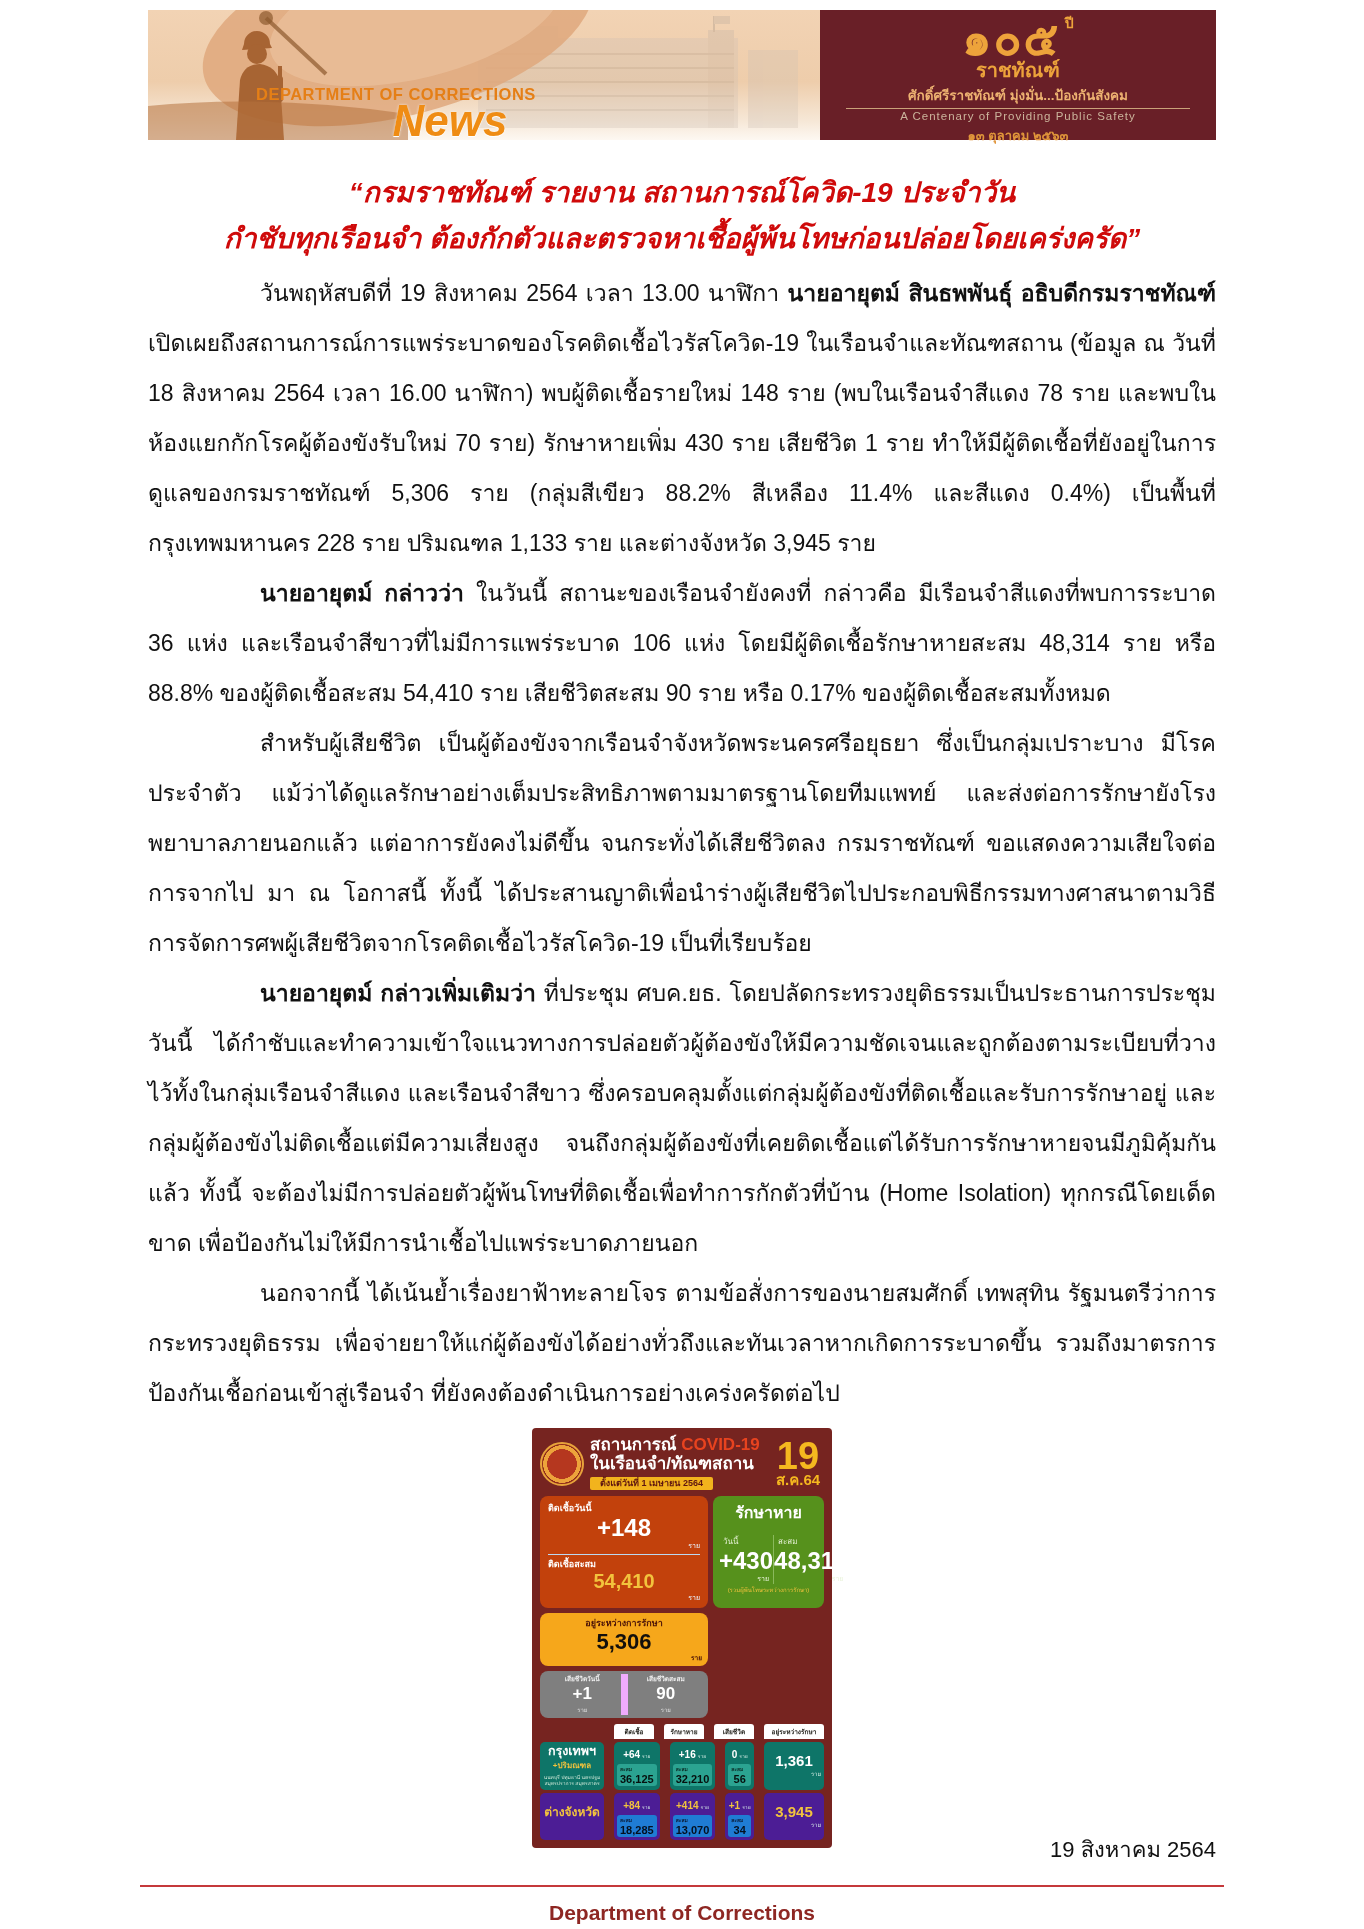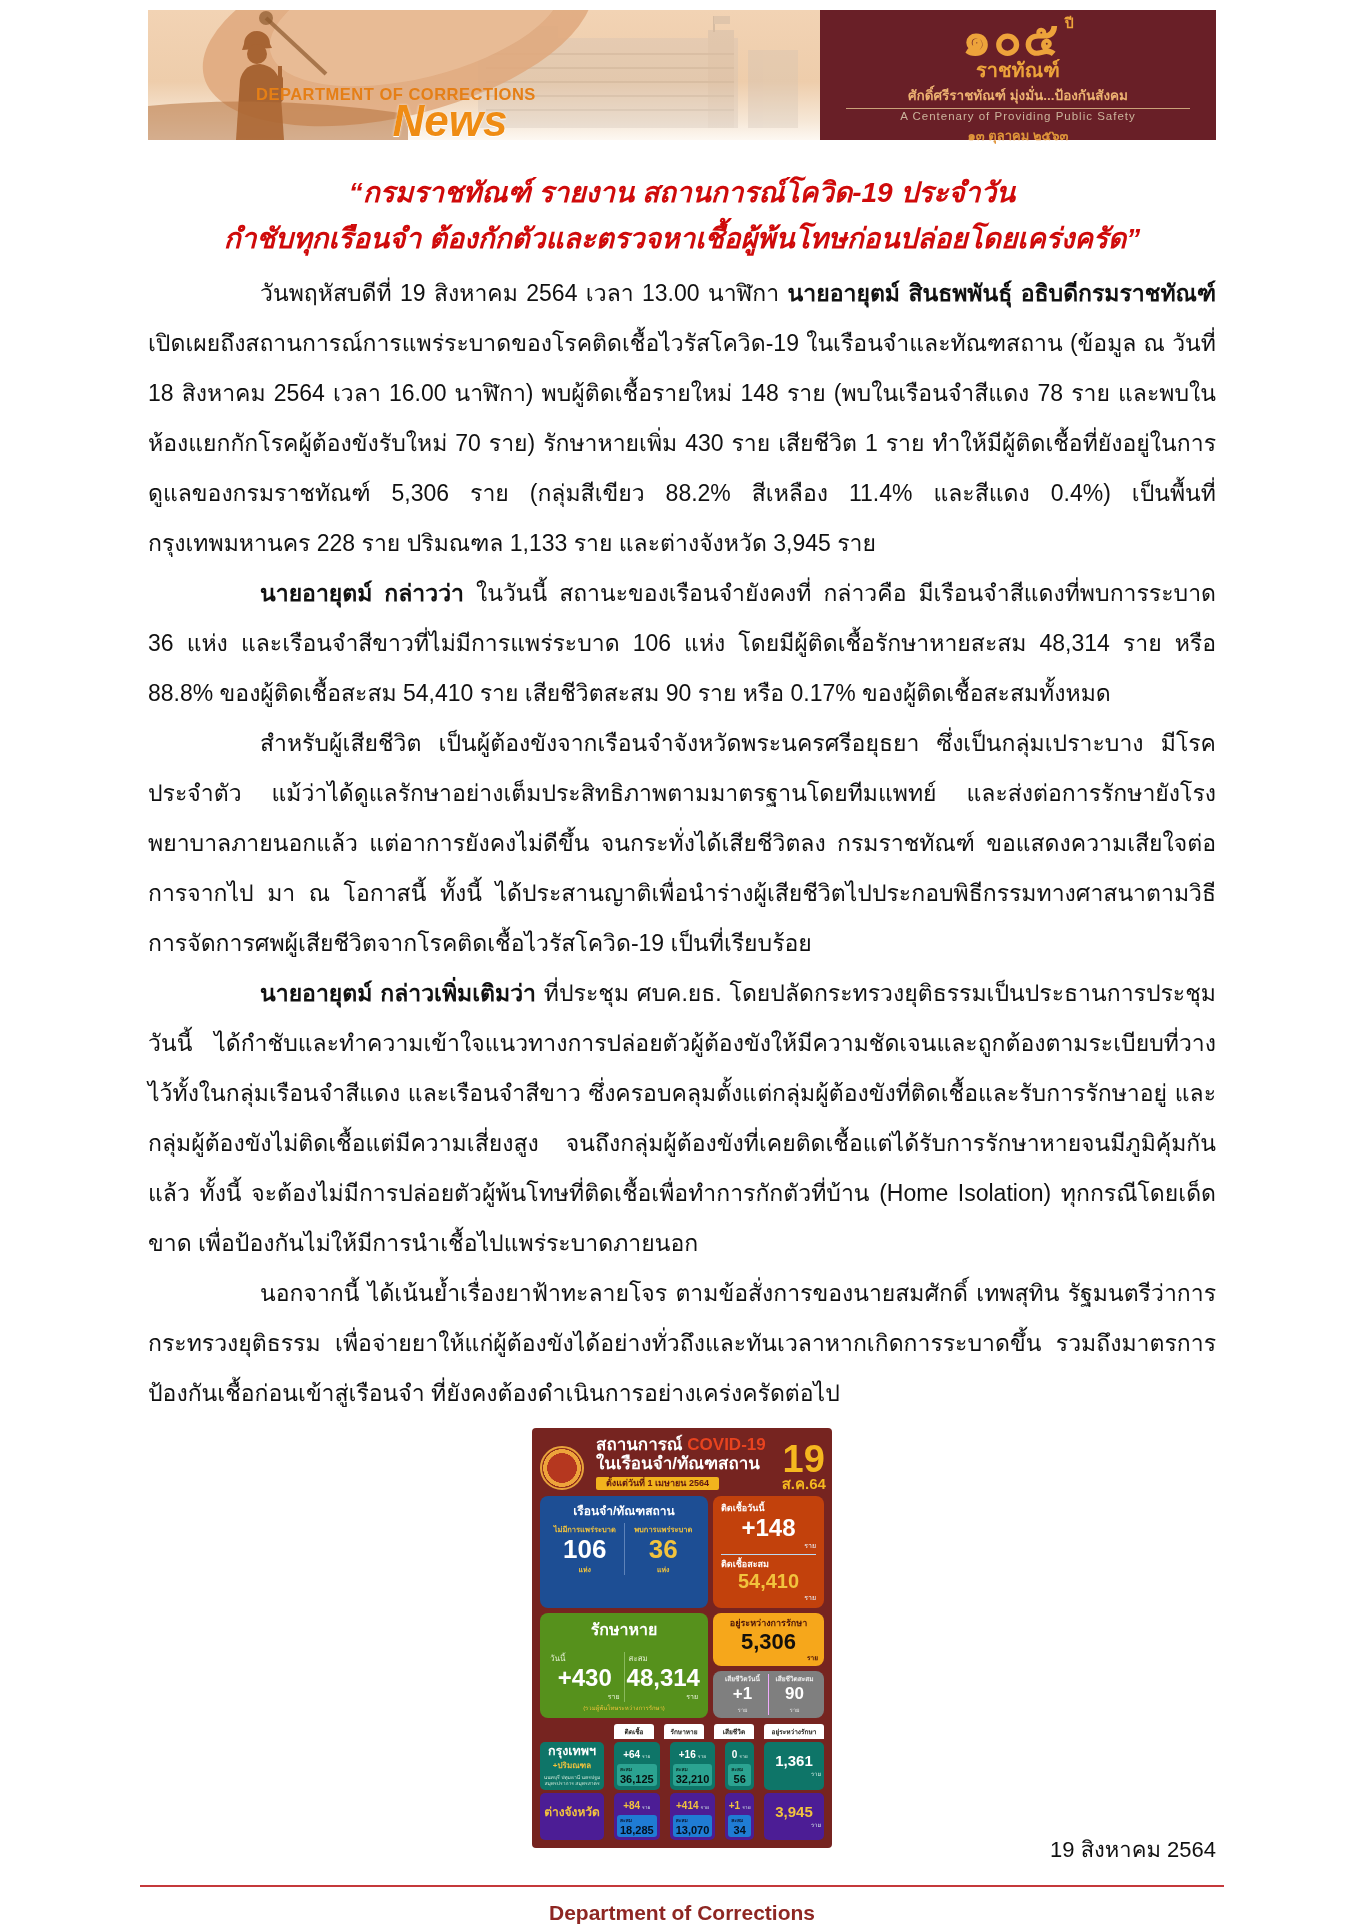--- a/index.html
+++ b/index.html
@@ -30,21 +30,21 @@
   
   .doc-title{margin:20px 148px 0;text-align:center;color:#cf0a0a;
     font-weight:bold;font-style:italic;font-size:28px;line-height:46px;}
   
   .bodytext{margin:6px 148px 0;font-size:23px;line-height:50px;color:#111;}
   .para{margin:0;text-indent:112px;text-align:justify;text-align-last:left;}
   .para .b{font-weight:bold;}
   
   .infog{width:300px;box-sizing:border-box;background:#762420;border-radius:4px;
     padding:8px;margin:10px auto 0;color:#fff;}
-  .ig-head{display:flex;align-items:flex-end;gap:12px;}
+  .ig-head{display:flex;align-items:center;gap:6px;}
   .ig-seal{flex:0 0 44px;height:44px;border-radius:50%;margin-top:2px;
     background:radial-gradient(circle at 50% 50%, #b5371f 0 52%, #eda33b 53% 66%, #8f2a1a 67%);
     border:2px solid #e8a33b;box-sizing:border-box;}
   .ig-head-mid{flex:1 1 auto;line-height:1.05;}
   .ig-t1{font-size:17px;font-weight:bold;white-space:nowrap;}
   .ig-t1 .covid{color:#e8431f;}
   .ig-t2{font-size:17px;font-weight:bold;margin-top:1px;white-space:nowrap;}
   .ig-since{display:inline-block;background:#f2b31d;color:#5e1510;font-weight:bold;
     font-size:9px;border-radius:2px;padding:2px 10px;margin-top:3px;}
   .ig-head-right{flex:0 0 52px;text-align:center;line-height:.9;}
@@ -77,21 +77,21 @@
   .ig-recov .u{font-size:7px;color:#e9f3da;text-align:right;padding-right:4px;}
   .ig-recov .note{font-size:6px;color:#f2c33d;margin-top:1px;}
   .ig-right-stack{display:flex;flex-direction:column;gap:5px;}
   .ig-treat{background:#f6a71b;color:#4a1208;padding:3px 6px;text-align:center;}
   .ig-treat .lab{font-size:9px;font-weight:bold;}
   .ig-treat .v{font-size:22px;font-weight:bold;color:#14100c;line-height:1.05;}
   .ig-treat .u{font-size:6.5px;text-align:right;font-weight:bold;}
   .ig-death{background:#7f7f7f;padding:3px 4px;flex:1;}
   .ig-death .cols{display:flex;height:100%;}
   .ig-death .col{flex:1;text-align:center;}
-  .ig-death .col+.col{border-left:1px solid #f0abfc;}
+  .ig-death .col+.col{border-left:7px solid #f0abfc;}
   .ig-death .lab{font-size:6.5px;font-weight:bold;color:#efefef;}
   .ig-death .v{font-size:17px;font-weight:bold;line-height:1.2;}
   .ig-death .u{font-size:6px;color:#e3e3e3;}
   .ig-table{margin-top:6px;}
   .ig-thead,.ig-row{display:grid;grid-template-columns:64px 1fr 1fr 1fr 60px;gap:10px;}
   .ig-th{background:#fff;color:#26251f;font-weight:bold;font-size:6.5px;
     text-align:center;border-radius:3px 3px 0 0;padding:3px 0 2px;align-self:end;}
   .ig-row{margin-top:3px;}
   .cell{border-radius:5px;box-sizing:border-box;padding:3px 3px;}
   .row-bkk .cell{background:#0e7568;}
@@ -197,35 +197,20 @@
       <div class="ig-t2">ในเรือนจำ/ทัณฑสถาน</div>
       <div class="ig-since">ตั้งแต่วันที่ 1 เมษายน 2564</div>
     </div>
     <div class="ig-head-right">
       <div class="ig-bigday">19</div>
       <div class="ig-bigmonth">ส.ค.64</div>
     </div>
   </div>
 
   <div class="ig-grid">
-    <div class="box ig-prisons">
-      <div class="hd">เรือนจำ/ทัณฑสถาน</div>
-      <div class="cols">
-        <div class="col">
-          <div class="ig-lab">ไม่มีการแพร่ระบาด</div>
-          <div class="ig-val-w">106</div>
-          <div class="ig-unit">แห่ง</div>
-        </div>
-        <div class="col">
-          <div class="ig-lab">พบการแพร่ระบาด</div>
-          <div class="ig-val-y">36</div>
-          <div class="ig-unit">แห่ง</div>
-        </div>
-      </div>
-    </div>
     <div class="box ig-infected">
       <div class="lab">ติดเชื้อวันนี้</div>
       <div class="v1">+148</div>
       <div class="u">ราย</div>
       <div class="div"></div>
       <div class="lab">ติดเชื้อสะสม</div>
       <div class="v2">54,410</div>
       <div class="u">ราย</div>
     </div>
 

